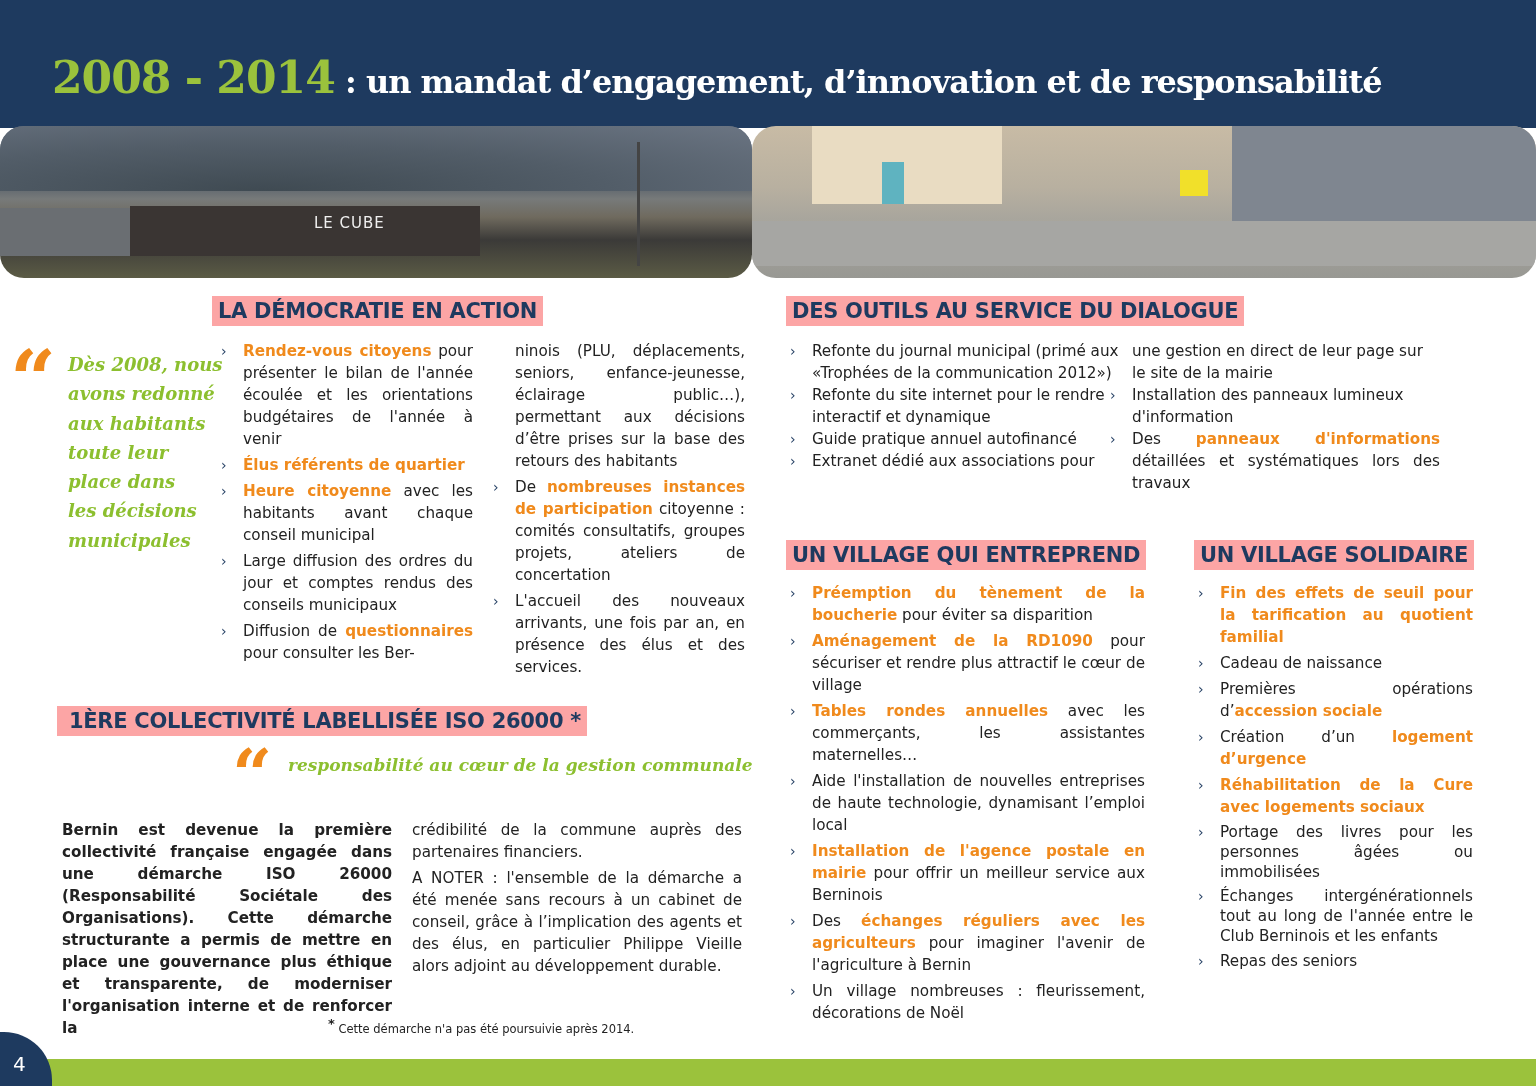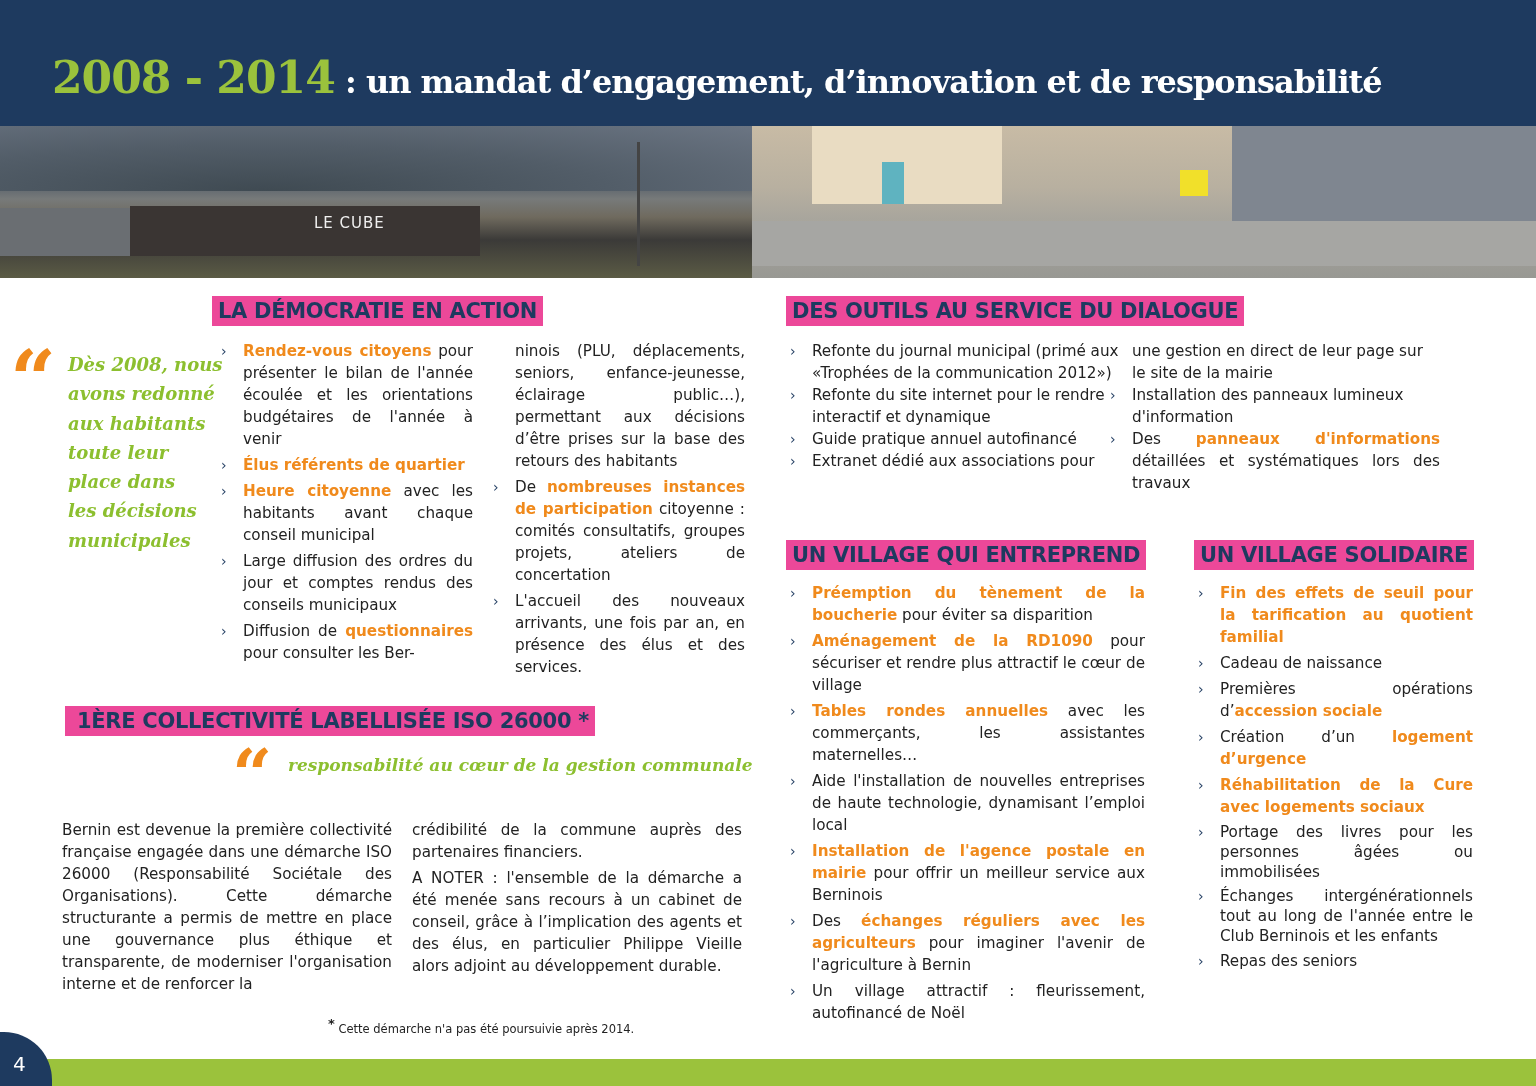--- a/index.html
+++ b/index.html
@@ -4,35 +4,35 @@
   <style>
     * { box-sizing: border-box; margin: 0; padding: 0; }
     html, body { width: 1536px; height: 1086px; overflow: hidden; background: #ffffff; }
     body { position: relative; font-family: "DejaVu Sans", sans-serif; color: #222222; }
 
     .header { position: absolute; left: 0; top: 0; width: 1536px; height: 128px; background: #1e3a5f; }
     .title { position: absolute; left: 52px; top: 52px; white-space: nowrap; font-family: "DejaVu Serif", serif; font-weight: bold; letter-spacing: -1px; }
     .title .years { color: #9bc23c; font-size: 44px; }
     .title .rest { color: #ffffff; font-size: 32px; }
 
-    .photo { position: absolute; top: 126px; height: 152px; overflow: hidden; }
+    .photo { position: absolute; top: 126px; height: 152px; overflow: hidden; border-radius: 24px; }
     .photo-left { left: 0; width: 752px; background: linear-gradient(180deg, #5e6878 0%, #4f5a66 35%, #777a7a 48%, #6f6a5e 60%, #3b3a38 75%, #5b5b45 100%); }
     .photo-right { left: 752px; width: 784px; background: linear-gradient(180deg, #c8bba5 0%, #b8b0a0 40%, #a9a69d 60%, #989893 100%); }
     .mountain { position: absolute; left: 0; top: 0; width: 752px; height: 65px; background: radial-gradient(ellipse at 35% 100%, #3f4a52 0%, #525d68 50%, #6b7583 100%); }
     .cube-building { position: absolute; left: 130px; top: 80px; width: 350px; height: 50px; background: #3a3533; }
     .cube-side { position: absolute; left: 0; top: 82px; width: 130px; height: 48px; background: #6a6e72; }
     .cube-label { position: absolute; left: 314px; top: 88px; color: #f0f0f0; font-family: "DejaVu Sans", sans-serif; font-size: 15px; letter-spacing: 1px; }
     .lamp { position: absolute; left: 637px; top: 16px; width: 3px; height: 124px; background: #444; }
     .wall-yellow { position: absolute; left: 60px; top: 0; width: 190px; height: 78px; background: #e9dcc2; }
     .door-blue { position: absolute; left: 130px; top: 36px; width: 22px; height: 42px; background: #5fb3c0; }
     .shopfront { position: absolute; left: 480px; top: 0; width: 304px; height: 95px; background: #7f8690; }
     .pavement { position: absolute; left: 0; top: 95px; width: 784px; height: 45px; background: #a6a6a3; }
     .yellow-sign { position: absolute; left: 428px; top: 44px; width: 28px; height: 26px; background: #f1e02a; }
 
-    .section-heading { position: absolute; background: #ec4899; color: #1e3a5f; font-family: "DejaVu Sans", sans-serif; font-weight: bold; font-size: 21px; padding: 0 6px; line-height: 30px; white-space: nowrap; letter-spacing: -0.3px; }
+    .section-heading { position: absolute; background: #fca5a5; color: #1e3a5f; font-family: "DejaVu Sans", sans-serif; font-weight: bold; font-size: 21px; padding: 0 6px; line-height: 30px; white-space: nowrap; letter-spacing: -0.3px; }
 
     .list { position: absolute; list-style: none; font-size: 15.2px; line-height: 22px; }
     .list li { position: relative; padding-left: 22px; margin-bottom: 4px; text-align: justify; }
     .list.tight li { margin-bottom: 0; }
     .list li .chev { position: absolute; left: 0; top: 0; color: #1e3a5f; font-size: 14px; }
     .hl { color: #f08a1c; font-weight: bold; }
     .cont { padding-left: 22px; }
 
     .quote-mark { position: absolute; color: #f08a1c; font-family: "DejaVu Serif", serif; font-weight: bold; font-size: 80px; line-height: 80px; }
     .quote-text { position: absolute; color: #8cbf2f; font-family: "DejaVu Serif", serif; font-style: italic; font-weight: bold; }
@@ -106,45 +106,45 @@
   <li style="text-align:left;"><span class="chev">›</span><span>Guide pratique annuel autofinancé</span></li>
   <li style="text-align:left;"><span class="chev">›</span><span>Extranet dédié aux associations pour</span></li>
 </ul>
 
 <ul class="list tight" style="left:1110px; top:340px; width:330px;">
   <li style="text-align:left;"><span>une gestion en direct de leur page sur le site de la mairie</span></li>
   <li style="text-align:left;"><span class="chev">›</span><span>Installation des panneaux lumineux d'information</span></li>
   <li><span class="chev">›</span><span>Des </span><span class="hl">panneaux d'informations</span><span> détaillées et systématiques lors des travaux</span></li>
 </ul>
 
-<div class="section-heading" style="left:65px; top:706px;padding-left:12px;">1ÈRE COLLECTIVITÉ LABELLISÉE ISO 26000 *</div>
+<div class="section-heading" style="left:57px; top:706px;padding-left:12px;">1ÈRE COLLECTIVITÉ LABELLISÉE ISO 26000 *</div>
 <div class="quote-mark" style="left:232px; top:740px; font-size:70px; line-height:70px;">“</div>
 <div class="quote-text" style="left:288px; top:750px; font-size:17px; line-height:30px;">
   <div>responsabilité au cœur de la gestion communale</div>
 </div>
 
-<div class="para" style="left:62px; top:819px; width:330px;">
+<div class="para" style="left:62px; top:819px; width:330px;font-weight:bold;">
   <p>Bernin est devenue la première collectivité française engagée dans une démarche ISO 26000 (Responsabilité Sociétale des Organisations). Cette démarche structurante a permis de mettre en place une gouvernance plus éthique et transparente, de moderniser l'organisation interne et de renforcer la</p>
 </div>
 <div class="para" style="left:412px; top:819px; width:330px;">
   <p>crédibilité de la commune auprès des partenaires financiers.</p>
   <p>A NOTER : l'ensemble de la démarche a été menée sans recours à un cabinet de conseil, grâce à l’implication des agents et des élus, en particulier Philippe Vieille alors adjoint au développement durable.</p>
 </div>
 
 <div class="footnote"><sup>*</sup><span> Cette démarche n'a pas été poursuivie après 2014.</span></div>
 
 <div class="section-heading" style="left:786px; top:540px;">UN VILLAGE QUI ENTREPREND</div>
 <ul class="list" style="left:790px; top:582px; width:355px;">
   <li><span class="chev">›</span><span class="hl">Préemption du tènement de la boucherie</span><span> pour éviter sa disparition</span></li>
   <li><span class="chev">›</span><span class="hl">Aménagement de la RD1090</span><span> pour sécuriser et rendre plus attractif le cœur de village</span></li>
   <li><span class="chev">›</span><span class="hl">Tables rondes annuelles</span><span> avec les commerçants, les assistantes maternelles…</span></li>
   <li><span class="chev">›</span><span>Aide l'installation de nouvelles entreprises de haute technologie, dynamisant l’emploi local</span></li>
   <li><span class="chev">›</span><span class="hl">Installation de l'agence postale en mairie</span><span> pour offrir un meilleur service aux Berninois</span></li>
   <li><span class="chev">›</span><span>Des </span><span class="hl">échanges réguliers avec les agriculteurs</span><span> pour imaginer l'avenir de l'agriculture à Bernin</span></li>
-  <li><span class="chev">›</span><span>Un village attractif : fleurissement, autofinancé de Noël</span></li>
+  <li><span class="chev">›</span><span>Un village nombreuses : fleurissement, décorations de Noël</span></li>
 </ul>
 
 <div class="section-heading" style="left:1194px; top:540px;">UN VILLAGE SOLIDAIRE</div>
 <ul class="list" style="left:1198px; top:582px; width:275px;">
   <li><span class="chev">›</span><span class="hl">Fin des effets de seuil pour la tarification au quotient familial</span></li>
   <li><span class="chev">›</span><span>Cadeau de naissance</span></li>
   <li><span class="chev">›</span><span>Premières opérations d’</span><span class="hl">accession sociale</span></li>
   <li><span class="chev">›</span><span>Création d’un </span><span class="hl">logement d’urgence</span></li>
   <li><span class="chev">›</span><span class="hl">Réhabilitation de la Cure avec logements sociaux</span></li>
   <li style="line-height:20px;"><span class="chev">›</span><span>Portage des livres pour les personnes âgées ou immobilisées</span></li>

